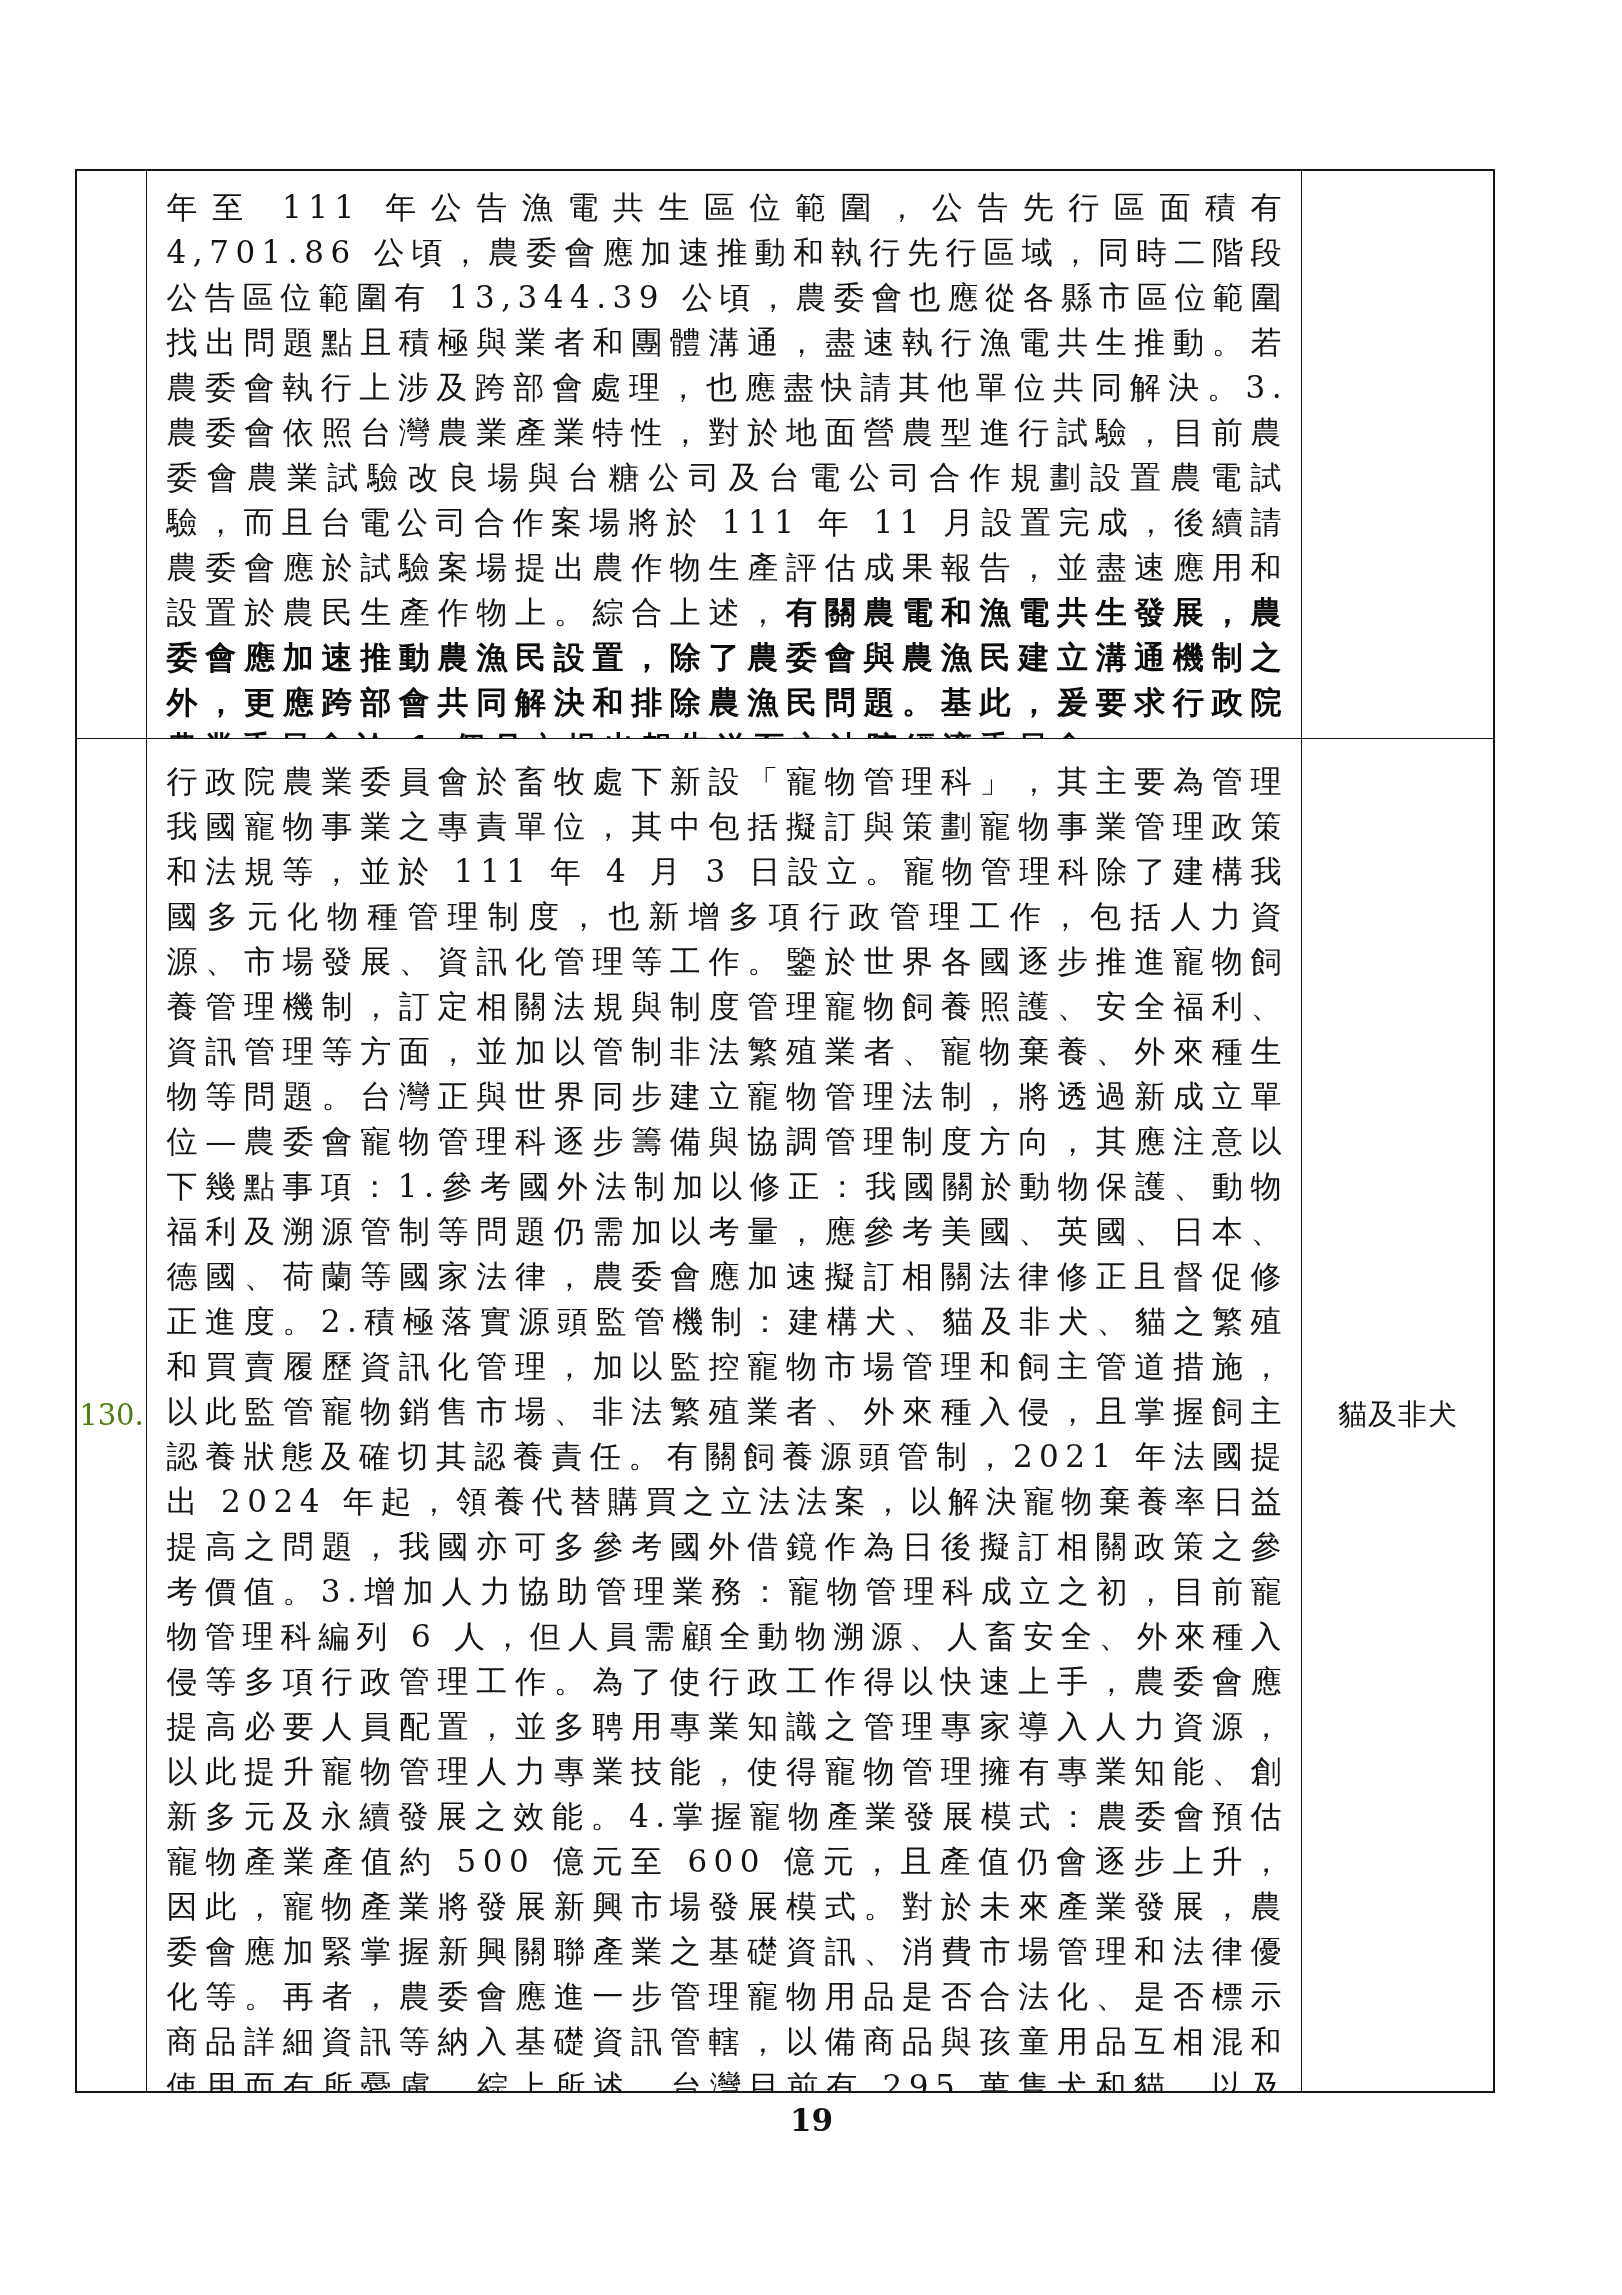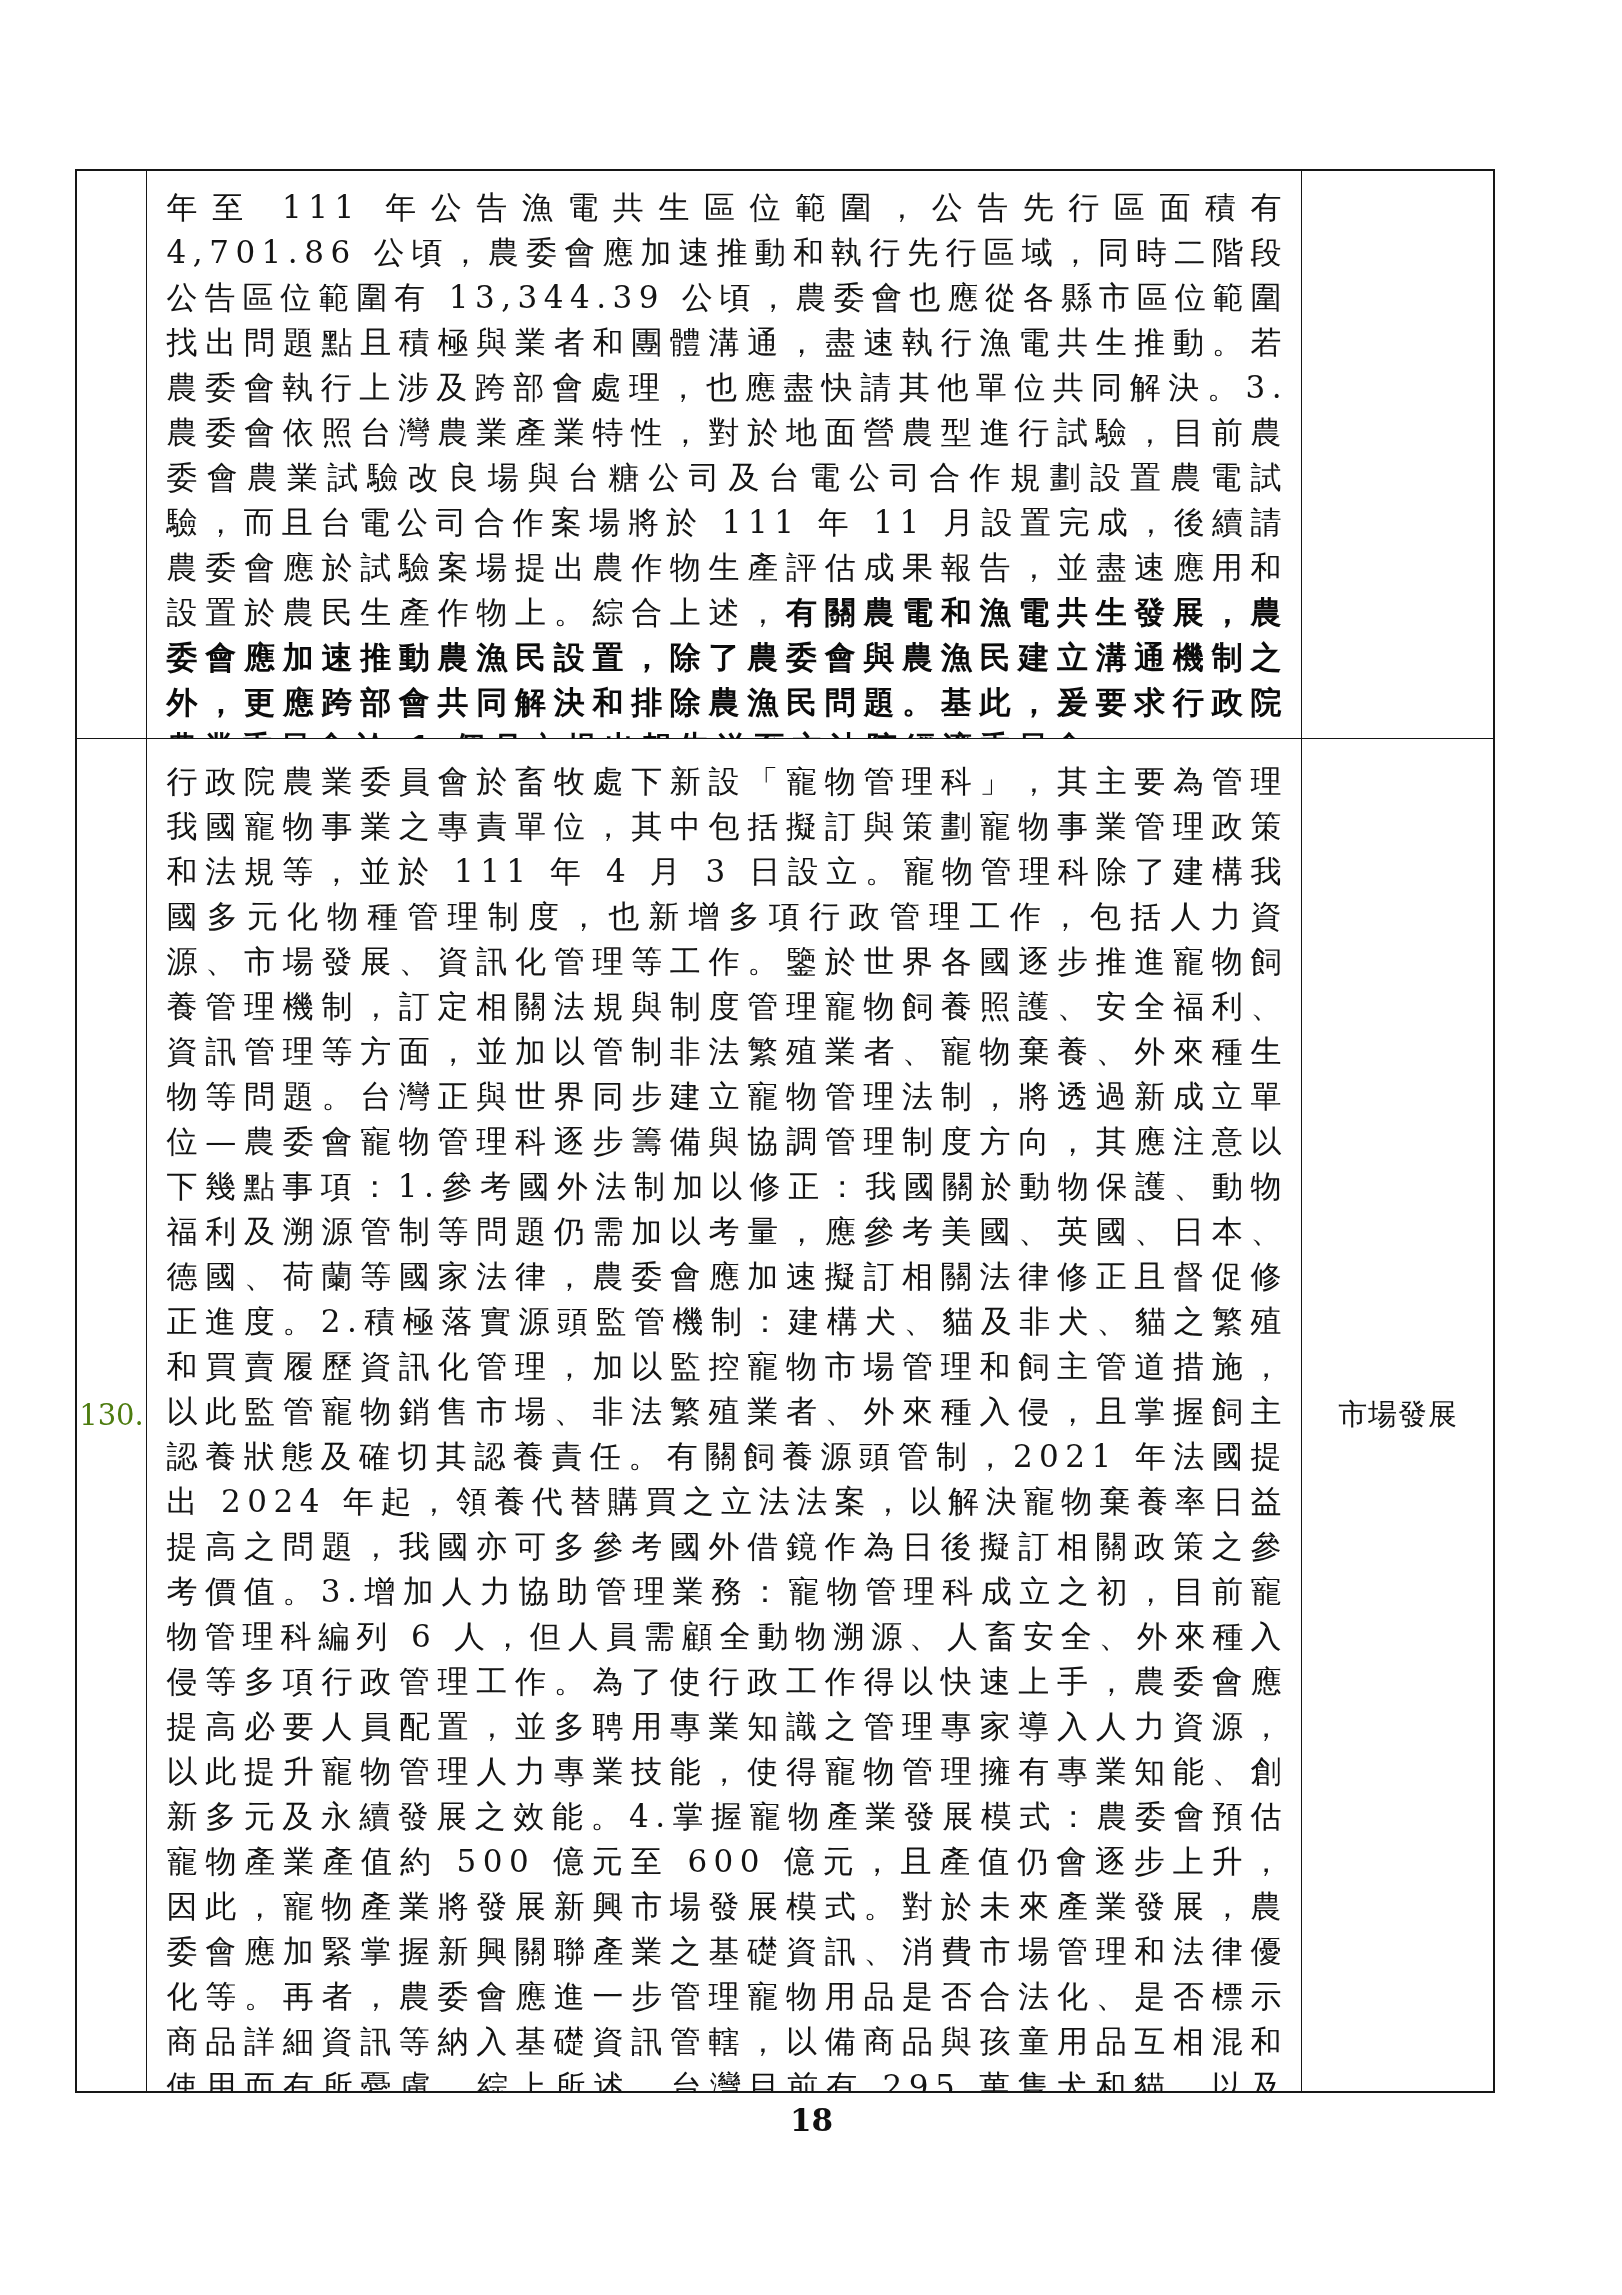--- a/index.html
+++ b/index.html
@@ -89,20 +89,20 @@
     <div class="cell num-cell col-a row-1"></div>
 
     <div class="cell body-cell col-b row-1"><span>年至 111 年公告漁電共生區位範圍，公告先行區面積有 4,701.86 公頃，農委會應加速推動和執行先行區域，同時二階段公告區位範圍有 13,344.39 公頃，農委會也應從各縣市區位範圍找出問題點且積極與業者和團體溝通，盡速執行漁電共生推動。若農委會執行上涉及跨部會處理，也應盡快請其他單位共同解決。3.農委會依照台灣農業產業特性，對於地面營農型進行試驗，目前農委會農業試驗改良場與台糖公司及台電公司合作規劃設置農電試驗，而且台電公司合作案場將於 111 年 11 月設置完成，後續請農委會應於試驗案場提出農作物生產評估成果報告，並盡速應用和設置於農民生產作物上。綜合上述，</span><span class="body-bold">有關農電和漁電共生發展，農委會應加速推動農漁民設置，除了農委會與農漁民建立溝通機制之外，更應跨部會共同解決和排除農漁民問題。基此，爰要求行政院農業委員會於 1 個月內提出報告送至立法院經濟委員會。</span></div>
 
     <div class="cell proposer-cell row-1"></div>
 
     <div class="cell num-cell col-a">130.</div>
 
     <div class="cell body-cell second col-b"><span>行政院農業委員會於畜牧處下新設「寵物管理科」，其主要為管理我國寵物事業之專責單位，其中包括擬訂與策劃寵物事業管理政策和法規等，並於 111 年 4 月 3 日設立。寵物管理科除了建構我國多元化物種管理制度，也新增多項行政管理工作，包括人力資源、市場發展、資訊化管理等工作。鑒於世界各國逐步推進寵物飼養管理機制，訂定相關法規與制度管理寵物飼養照護、安全福利、資訊管理等方面，並加以管制非法繁殖業者、寵物棄養、外來種生物等問題。台灣正與世界同步建立寵物管理法制，將透過新成立單位—農委會寵物管理科逐步籌備與協調管理制度方向，其應注意以下幾點事項：1.參考國外法制加以修正：我國關於動物保護、動物福利及溯源管制等問題仍需加以考量，應參考美國、英國、日本、德國、荷蘭等國家法律，農委會應加速擬訂相關法律修正且督促修正進度。2.積極落實源頭監管機制：建構犬、貓及非犬、貓之繁殖和買賣履歷資訊化管理，加以監控寵物市場管理和飼主管道措施，以此監管寵物銷售市場、非法繁殖業者、外來種入侵，且掌握飼主認養狀態及確切其認養責任。有關飼養源頭管制，2021 年法國提出 2024 年起，領養代替購買之立法法案，以解決寵物棄養率日益提高之問題，我國亦可多參考國外借鏡作為日後擬訂相關政策之參考價值。3.增加人力協助管理業務：寵物管理科成立之初，目前寵物管理科編列 6 人，但人員需顧全動物溯源、人畜安全、外來種入侵等多項行政管理工作。為了使行政工作得以快速上手，農委會應提高必要人員配置，並多聘用專業知識之管理專家導入人力資源，以此提升寵物管理人力專業技能，使得寵物管理擁有專業知能、創新多元及永續發展之效能。4.掌握寵物產業發展模式：農委會預估寵物產業產值約 500 億元至 600 億元，且產值仍會逐步上升，因此，寵物產業將發展新興市場發展模式。對於未來產業發展，農委會應加緊掌握新興關聯產業之基礎資訊、消費市場管理和法律優化等。再者，農委會應進一步管理寵物用品是否合法化、是否標示商品詳細資訊等納入基礎資訊管轄，以備商品與孩童用品互相混和使用而有所憂慮。綜上所述，台灣目前有 295 萬隻犬和貓，以及未統計的非犬、貓物種，目前每年以 10%幅度成長，2040 年將會有 1200 萬隻犬</span><span class="body-bold"></span></div>
 
-    <div class="cell proposer-cell">市場發展</div>
+    <div class="cell proposer-cell">貓及非犬</div>
 
   </div>
 
-  <div class="page-number">18</div>
+  <div class="page-number">19</div>
 
 </div>
 
 
 </body></html>

